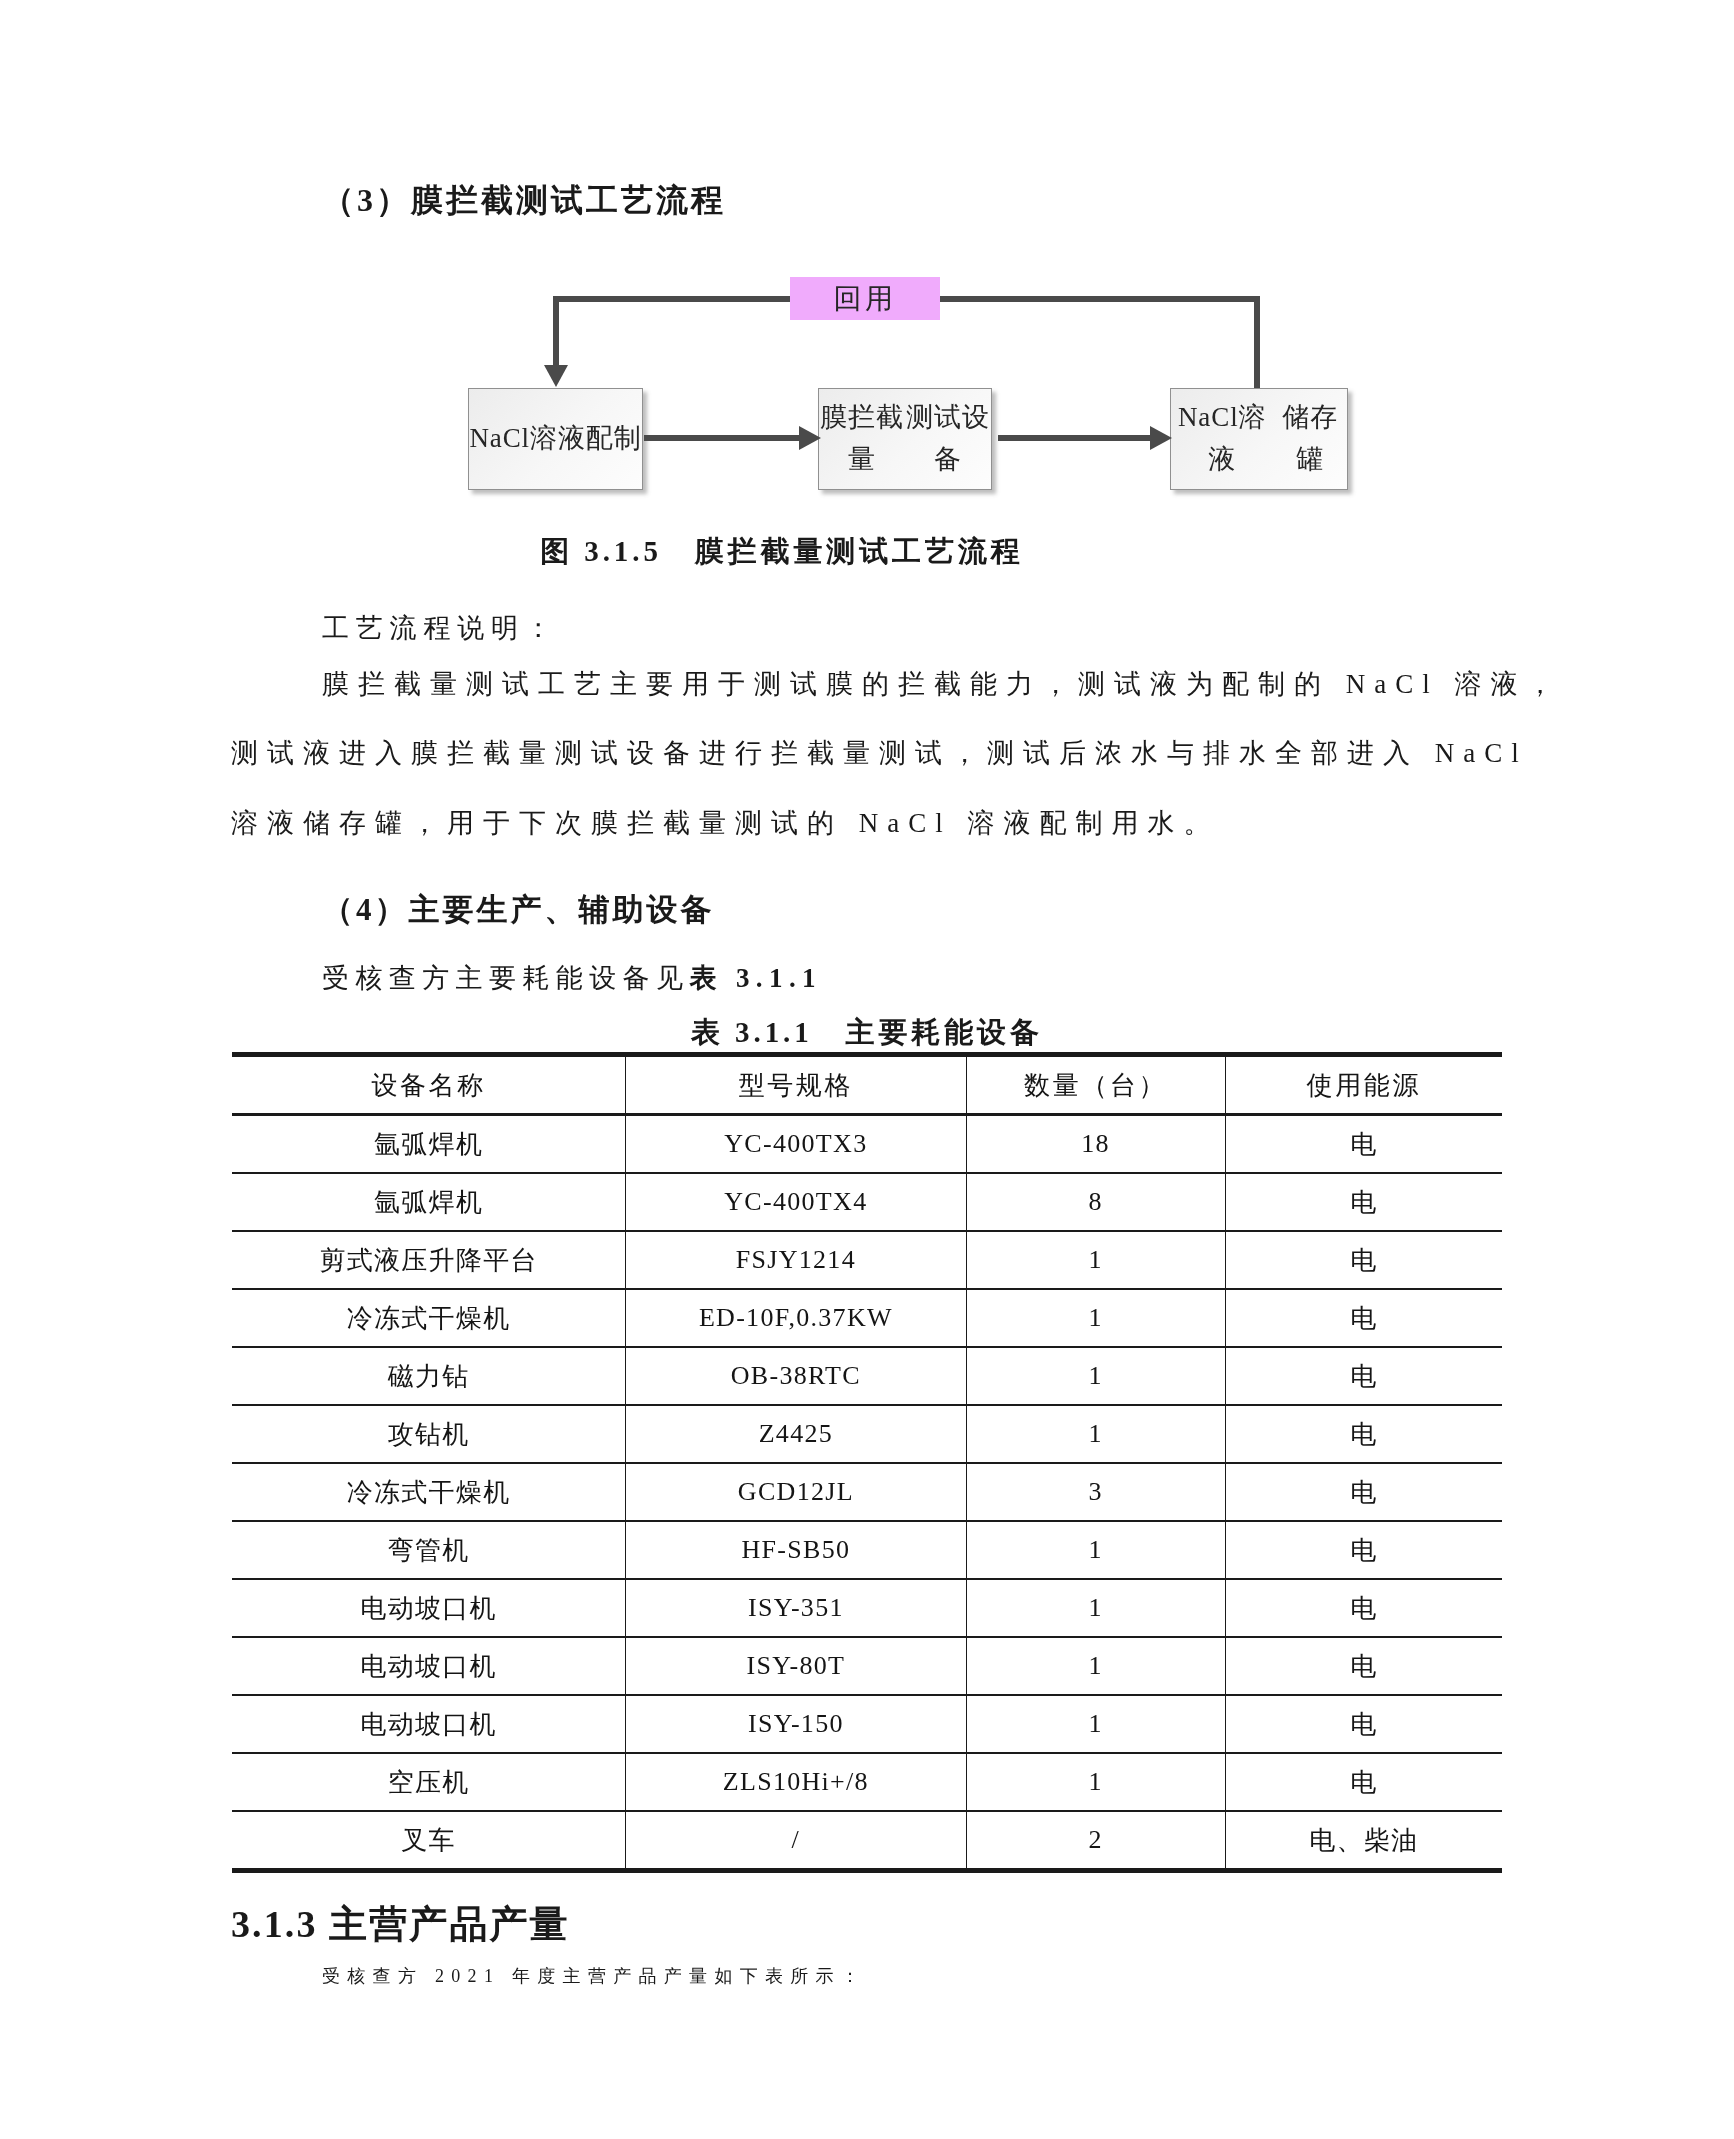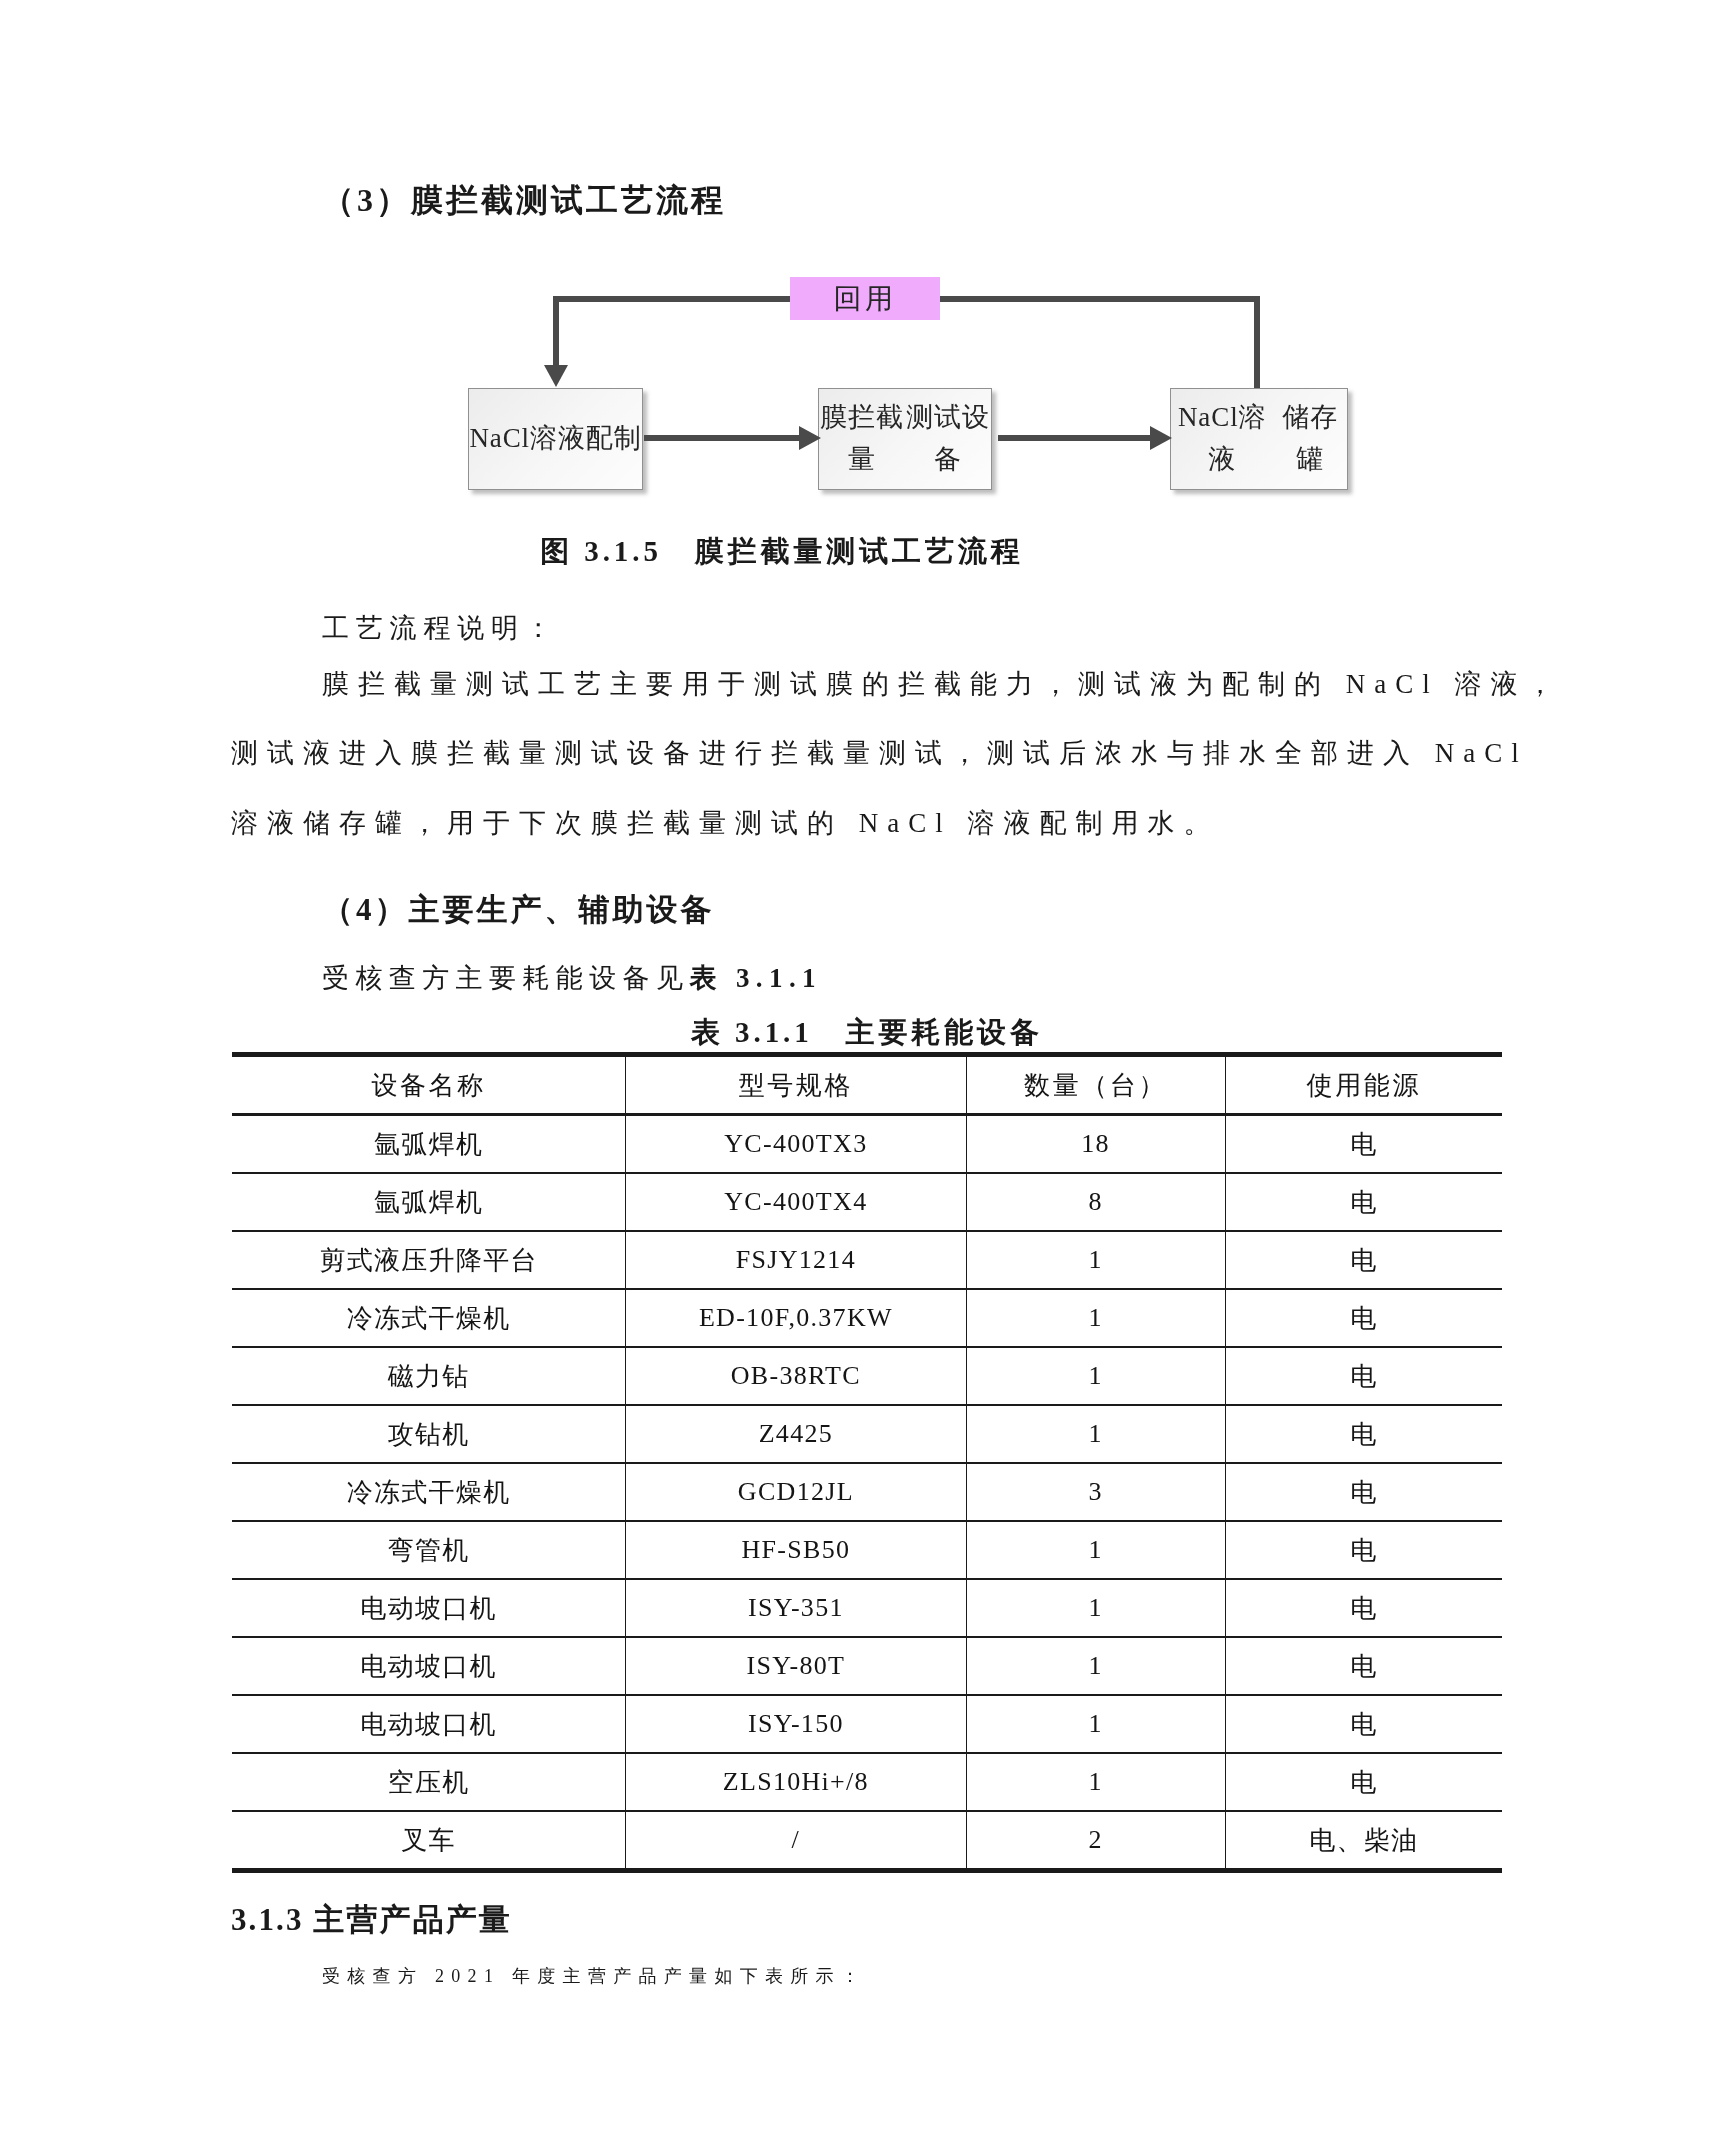--- a/index.html
+++ b/index.html
@@ -9,21 +9,21 @@
     background:#ffffff;
     font-family:"Liberation Serif","DejaVu Serif",serif;
     color:#1a1a1a;
     overflow:hidden;
   }
   .abs{position:absolute;}
 
   
   .h-sec3{left:322px;top:179px;font-size:32px;font-weight:700;letter-spacing:3px;}
   .h-sec4{left:322px;top:889px;font-size:31px;font-weight:700;letter-spacing:3px;}
-  .h-313{left:231px;top:1899px;font-size:31px;font-weight:700;letter-spacing:2.1px;}
+  .h-313{left:231px;top:1899px;font-size:38px;font-weight:700;letter-spacing:2.1px;}
   .fig-caption{left:0;top:532px;width:1564px;text-align:center;font-size:29px;font-weight:700;letter-spacing:3.9px;}
   .tbl-caption{left:0;top:1013px;width:1734px;text-align:center;font-size:29px;font-weight:700;letter-spacing:3.9px;}
   .p-intro{left:322px;top:610px;font-size:27px;letter-spacing:6.8px;}
   .p-line1{left:322px;top:666px;font-size:27px;letter-spacing:9px;white-space:nowrap;}
   .p-line2{left:231px;top:735px;font-size:27px;letter-spacing:9px;white-space:nowrap;}
   .p-line3{left:231px;top:805px;font-size:27px;letter-spacing:9px;white-space:nowrap;}
   .lead4{left:322px;top:960px;font-size:27px;letter-spacing:6.4px;white-space:nowrap;}
   .lead4 .ref{font-weight:700;}
   .lead313{left:322px;top:1964px;font-size:18px;letter-spacing:7.3px;white-space:nowrap;}
 

